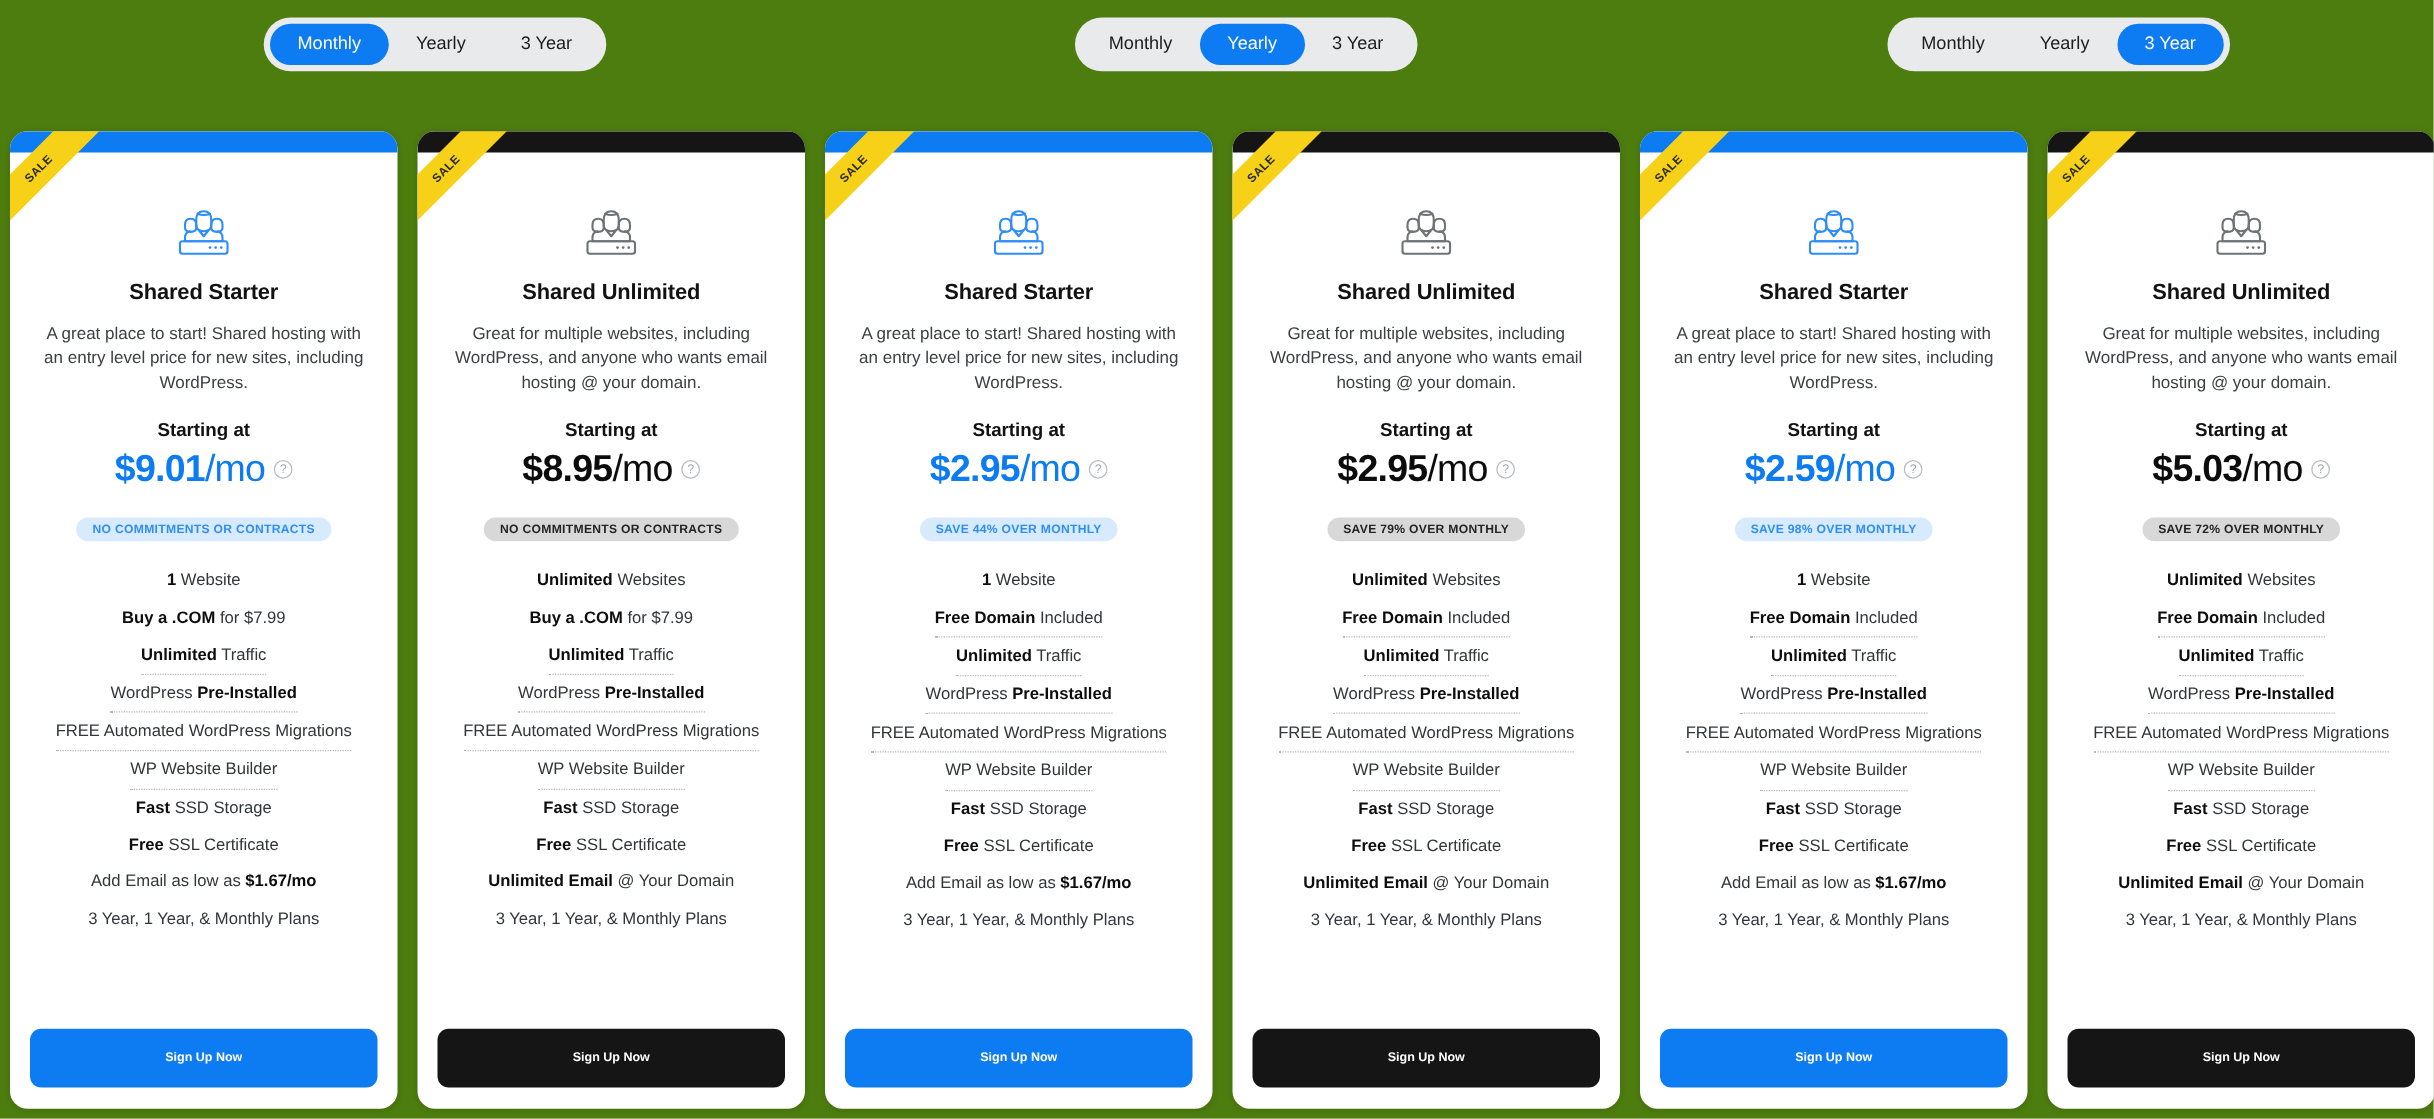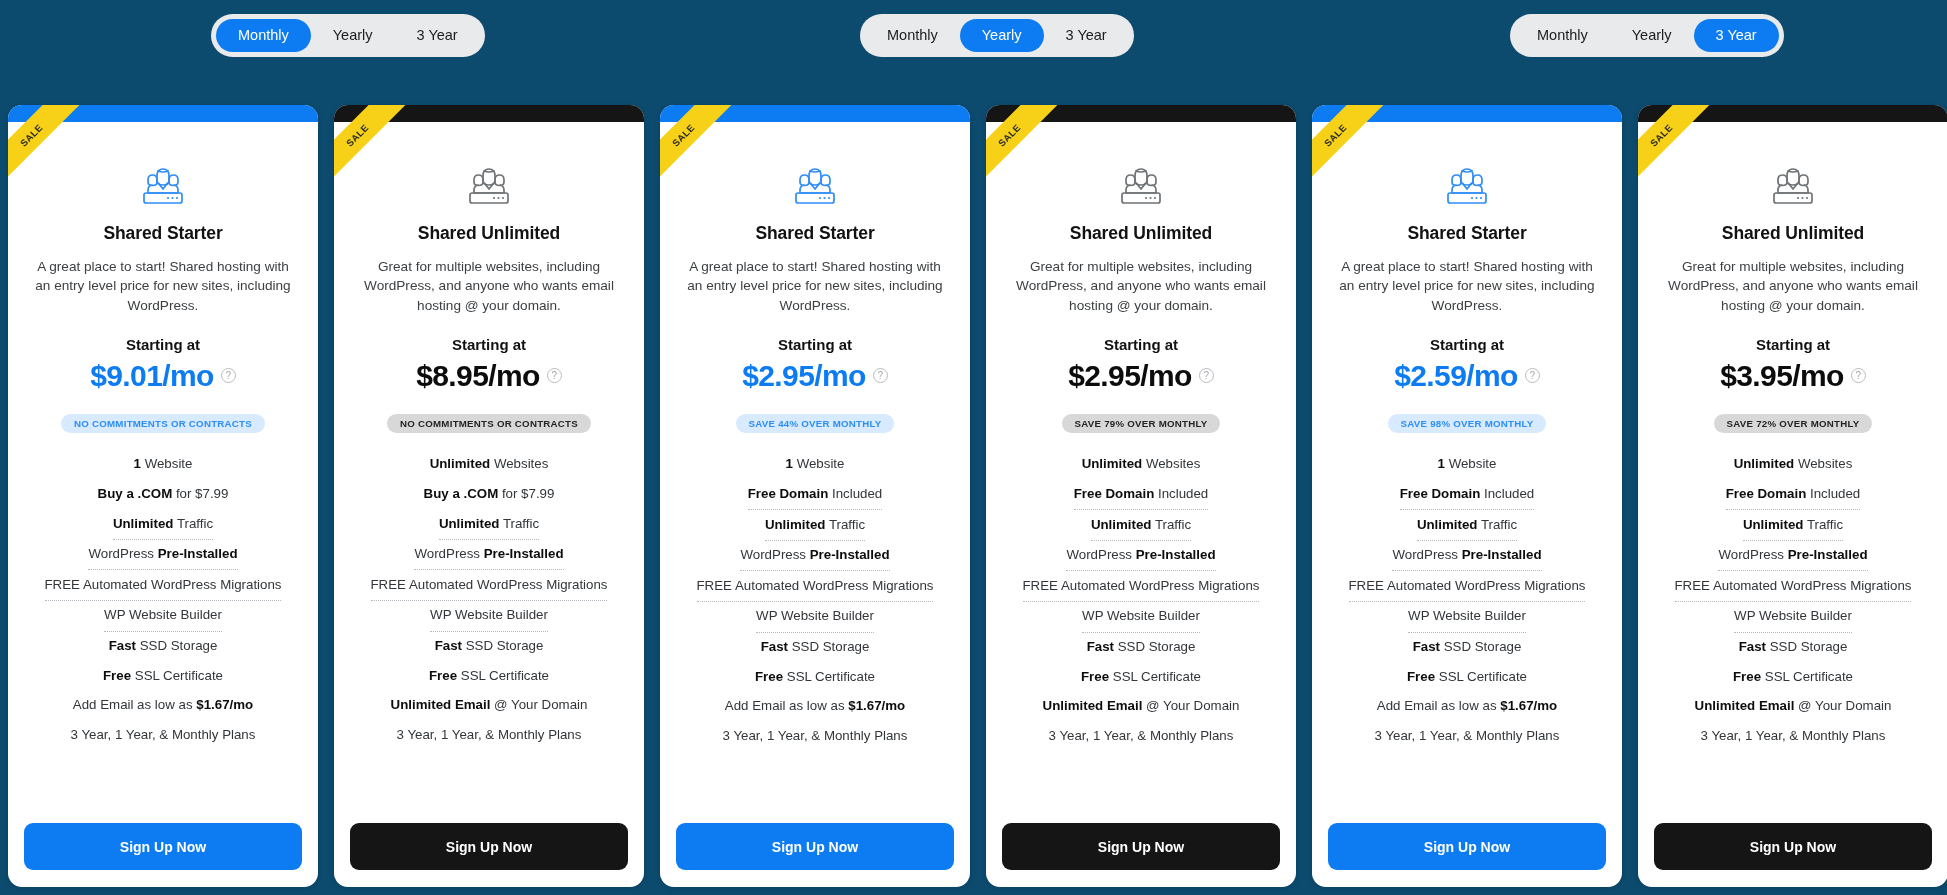--- a/index.html
+++ b/index.html
@@ -2,21 +2,21 @@
 <html><head>
 <meta charset="utf-8">
 <style>
   * { box-sizing: border-box; margin: 0; padding: 0; }
   html, body {
     width: 1947px; height: 895px;
     background: #ffffff;
     font-family: "Liberation Sans", sans-serif;
     overflow: hidden;
   }
-  .page { position: relative; width: 1947px; height: 895px; background:#0c4a6e; }
+  .page { position: relative; width: 1947px; height: 895px; background:#4d7c0f; }
 
   
   .toggles-row {
     position: absolute; top: 0; left: 0; width: 1947px; height: 72px;
   }
   .toggle-wrap { position: absolute; top: 14px; }
   .toggle-wrap.t1 { left: 211px; }
   .toggle-wrap.t2 { left: 860px; }
   .toggle-wrap.t3 { left: 1510px; }
   .toggle {
@@ -90,21 +90,21 @@
   }
   .price-row {
     margin-top: 6px; display: flex; align-items: center; justify-content: center;
   }
   .price {
     font-size: 30px; font-weight: bold; letter-spacing: -0.6px;
     white-space: nowrap;
   }
   .card.blue .price { color: #0d7cf2; }
   .card.dark .price { color: #0c0c0c; }
-  .price .per { font-weight: bold; text-align: right; }
+  .price .per { font-weight: normal; text-align: right; }
   .info-icon {
     margin-left: 7px; width: 15px; height: 15px; border-radius: 50%;
     border: 1px solid #b9bcc0; color: #a4a8ad;
     font-size: 10px; line-height: 13px; text-align: center;
     cursor: pointer; flex: none;
   }
 
   .badge {
     margin-top: 21px;
     border-radius: 12px; padding: 4px 13px;
@@ -123,21 +123,21 @@
     text-align: center; line-height: 1.25;
     padding: 6.5px 0; white-space: nowrap;
   }
   .feature b { color: #0d0d0d; font-weight: bold; }
   .feature.tip { border-bottom: 1px dotted #b5b8bc; cursor: help; }
 
   .signup {
     margin: auto 16px 17px 16px;
     height: 47px; border: none; border-radius: 9px;
     font-family: "Liberation Sans", sans-serif;
-    font-size: 14px; font-weight: bold; color: #fff;
+    font-size: 10px; font-weight: bold; color: #fff;
     cursor: pointer; flex: none;
   }
   .card.blue .signup { background: #0d7cf2; }
   .card.dark .signup { background: #151515; }
 </style>
 </head>
 <body>
 
 <div class="page">
 
@@ -386,21 +386,21 @@
     <path d="M32 20 q0-5 4.5-5 q4.5 0 4.5 5 v2 q0 3.5 -4.5 3.5 q-4.5 0 -4.5 -3.5 z"></path>
     <rect x="7" y="33" width="38" height="10" rx="2"></rect>
     <circle cx="31" cy="38" r="1.1" fill="#6f7376" stroke="none"></circle>
     <circle cx="35.5" cy="38" r="1.1" fill="#6f7376" stroke="none"></circle>
     <circle cx="40" cy="38" r="1.1" fill="#6f7376" stroke="none"></circle>
   </svg></div>
       <div class="plan-title">Shared Unlimited</div>
       <div class="plan-desc">Great for multiple websites, including WordPress, and anyone who wants email hosting @ your domain.</div>
       <div class="starting-at">Starting at</div>
       <div class="price-row">
-        <div class="price"><span>$3.95</span><span class="per">/mo</span></div>
+        <div class="price"><span>$5.03</span><span class="per">/mo</span></div>
         <div class="info-icon">?</div>
       </div>
       <div class="badge">SAVE 72% OVER MONTHLY</div>
       <div class="features">
             <div class="feature"><b>Unlimited</b> Websites</div>
             <div class="feature tip"><b>Free Domain</b> Included</div>
             <div class="feature tip"><b>Unlimited</b> Traffic</div>
             <div class="feature tip">WordPress <b>Pre-Installed</b></div>
             <div class="feature tip">FREE Automated WordPress Migrations</div>
             <div class="feature tip">WP Website Builder</div>

